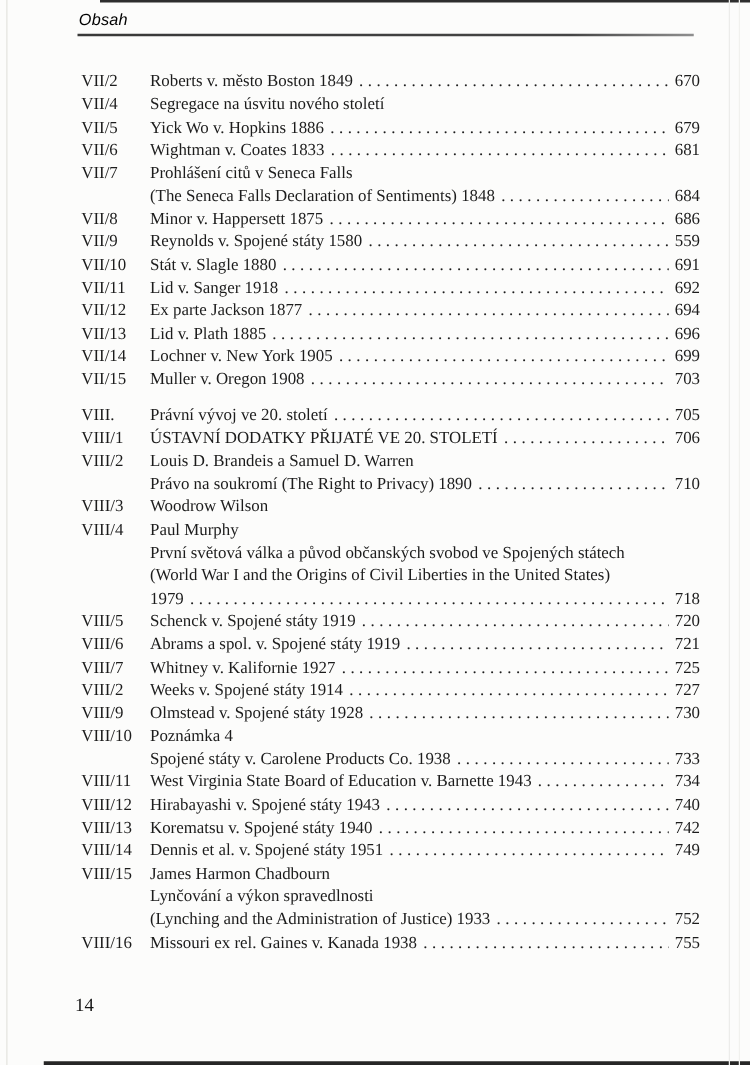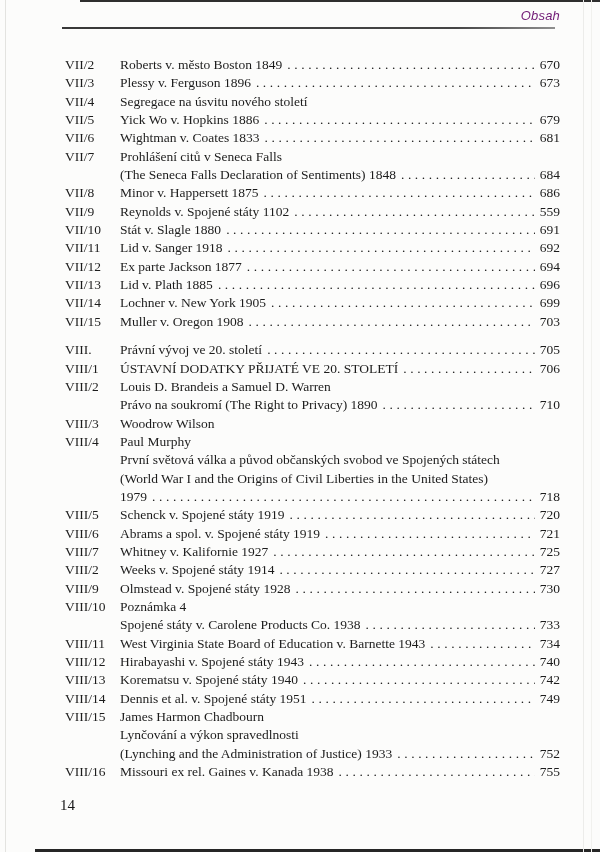--- a/index.html
+++ b/index.html
@@ -20,23 +20,22 @@
     inset: 0;
     padding: 8px 40px 0 65px;
     box-sizing: border-box;
   }
   
   .running-head {
     font-family: "Liberation Sans", "DejaVu Sans", sans-serif;
     font-style: italic;
     font-size: 13px;
     letter-spacing: 0.2px;
-    color: #701a75;
+    color: #000000;
     margin-left: -2px;
-    text-align: right;
   }
   .head-rule {
     height: 2px;
     width: 493px;
     margin: 4px 0 0 -3px;
     background: linear-gradient(to right, #383838 0%, #454545 80%, #8f8f8f 100%);
   }
   
   .toc {
     margin-top: 27px;
@@ -104,26 +103,20 @@
   <div class="head-rule"></div>
 
   <div class="toc">
       <div class="row">
         <span class="code">VII/2</span>
         <span class="title">Roberts v. město Boston 1849</span>
         <span class="leader"></span>
         <span class="pagenum">670</span>
       </div>
       <div class="row">
-        <span class="code">VII/3</span>
-        <span class="title">Plessy v. Ferguson 1896</span>
-        <span class="leader"></span>
-        <span class="pagenum">673</span>
-      </div>
-      <div class="row">
         <span class="code">VII/4</span>
         <span class="title">Segregace na úsvitu nového století</span>
       </div>
       <div class="row">
         <span class="code">VII/5</span>
         <span class="title">Yick Wo v. Hopkins 1886</span>
         <span class="leader"></span>
         <span class="pagenum">679</span>
       </div>
       <div class="row">
@@ -143,21 +136,21 @@
         <span class="pagenum">684</span>
       </div>
       <div class="row">
         <span class="code">VII/8</span>
         <span class="title">Minor v. Happersett 1875</span>
         <span class="leader"></span>
         <span class="pagenum">686</span>
       </div>
       <div class="row">
         <span class="code">VII/9</span>
-        <span class="title">Reynolds v. Spojené státy 1102</span>
+        <span class="title">Reynolds v. Spojené státy 1580</span>
         <span class="leader"></span>
         <span class="pagenum">559</span>
       </div>
       <div class="row">
         <span class="code">VII/10</span>
         <span class="title">Stát v. Slagle 1880</span>
         <span class="leader"></span>
         <span class="pagenum">691</span>
       </div>
       <div class="row">

